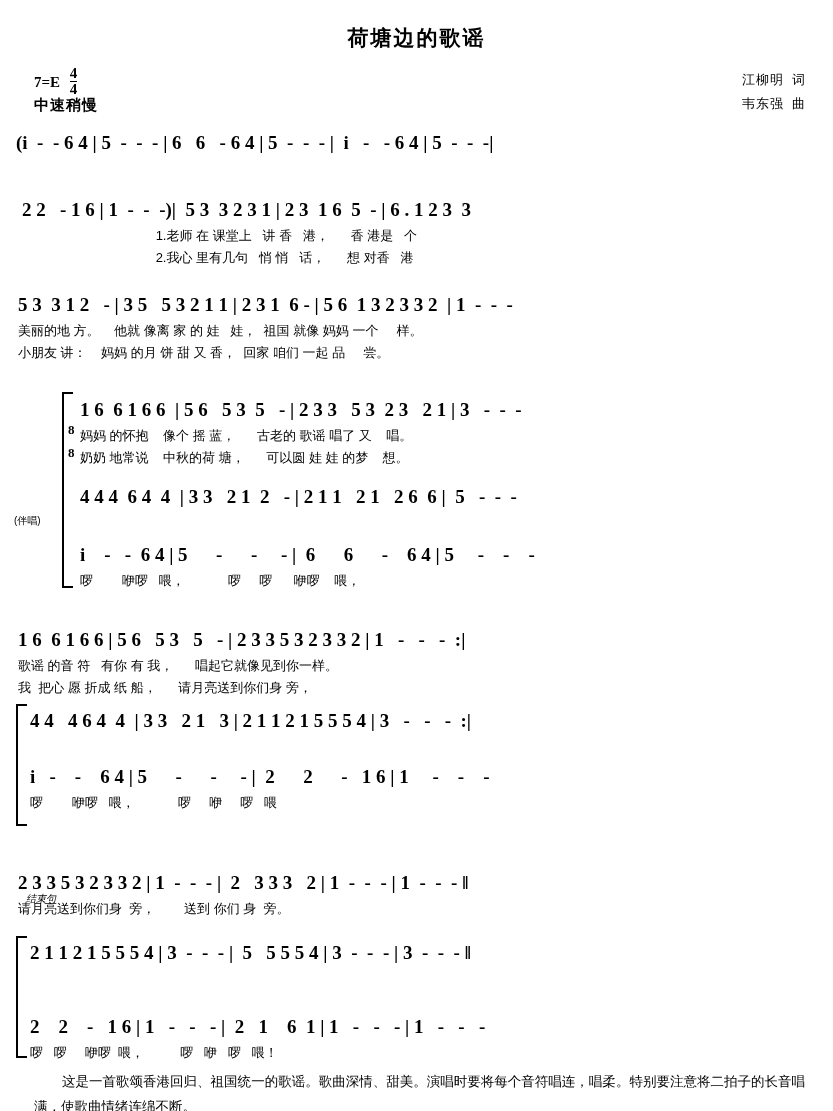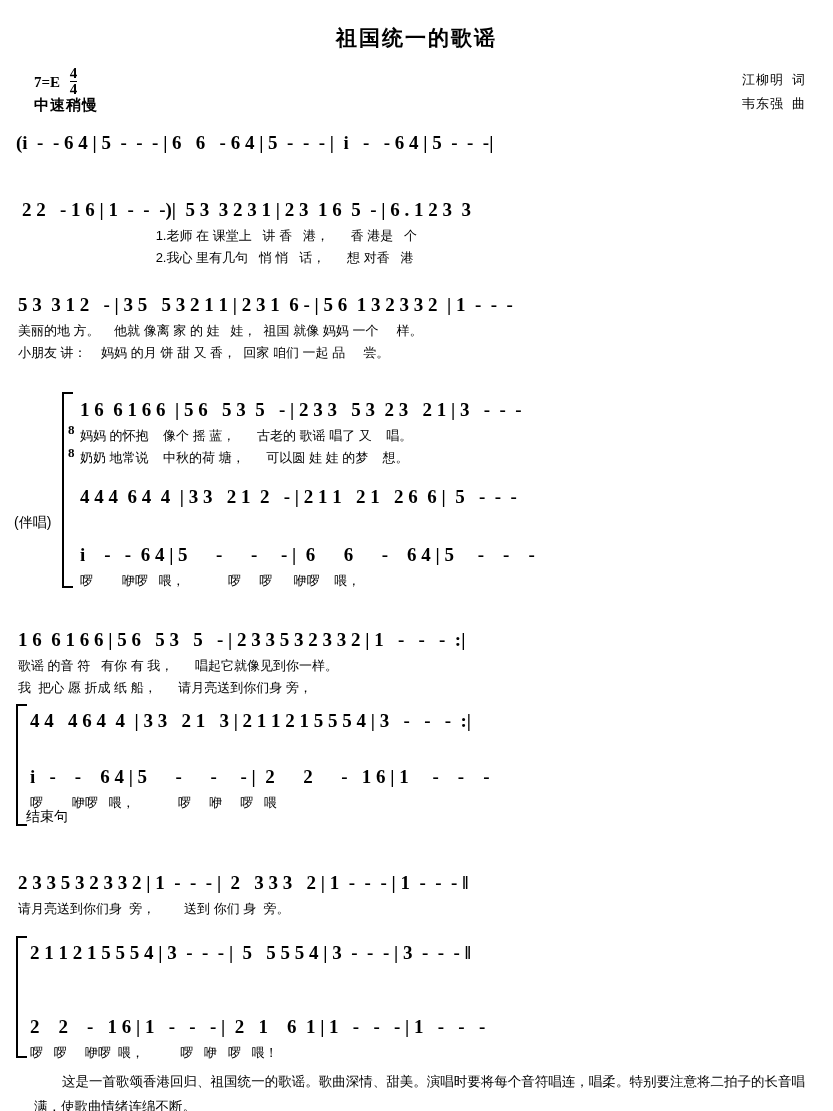--- a/index.html
+++ b/index.html
@@ -41,21 +41,21 @@
     white-space:pre;
     letter-spacing:0px;
   }
   .lyr{
     font-size:13px;
     white-space:pre;
     font-family:"Liberation Sans", sans-serif;
     letter-spacing:0px;
   }
 
-  .smalltag{font-size:14px;font-family:"Liberation Sans",sans-serif;}
+  .smalltag{font-size:10px;font-family:"Liberation Sans",sans-serif;}
 
   .brace{
     position:absolute;
     border-left:2.5px solid #000;
     border-top:2.5px solid #000;
     border-bottom:2.5px solid #000;
     width:9px;
   }
 
   .foot{
@@ -67,21 +67,21 @@
     font-family:"Liberation Sans", sans-serif;
     text-align:justify;
     text-indent:28px;
   }
 </style>
 </head>
 <body>
 
 <div class="sheet">
 
-  <div class="title">祖国统一的歌谣</div>
+  <div class="title">荷塘边的歌谣</div>
 
   <div class="keyblock">
     <span class="key">7=E</span>
     <span class="timesig">
       <span class="num">4</span>
       <span class="den">4</span>
     </span>
   </div>
   <div class="tempo">中速稍慢</div>
 
@@ -137,21 +137,21 @@
 
   <div class="brace" style="left:16px;top:680px;height:118px;"></div>
   <div class="staff" style="top:686px;left:30px;">
     <div class="mrow">4 4   4 6 4  4  | 3 3   2 1   3 | 2 1 1 2 1 5 5 5 4 | 3   -   -   -  :|</div>
   </div>
   <div class="staff" style="top:742px;left:30px;">
     <div class="mrow">i   -    -    6 4 | 5      -      -     - |  2      2      -   1 6 | 1     -    -    -</div>
     <div class="lyr" style="margin-top:6px;">啰        咿啰   喂，            啰     咿     啰   喂</div>
   </div>
 
-  <div style="position:absolute;left:26px;top:784px;" class="smalltag">结束句</div>
+  <div style="position:absolute;left:26px;top:868px;font-style:italic;" class="smalltag">结束句</div>
   <div class="staff" style="top:848px;left:18px;">
     <div class="mrow">2 3 3 5 3 2 3 3 2 | 1  -  -  - |  2   3 3 3   2 | 1  -  -  - | 1  -  -  - ‖</div>
     <div class="lyr" style="margin-top:6px;">请月亮送到你们身  旁，        送到 你们 身  旁。</div>
   </div>
 
   <div class="brace" style="left:16px;top:912px;height:118px;"></div>
   <div class="staff" style="top:918px;left:30px;">
     <div class="mrow">2 1 1 2 1 5 5 5 4 | 3  -  -  - |  5   5 5 5 4 | 3  -  -  - | 3  -  -  - ‖</div>
   </div>
   <div class="staff" style="top:992px;left:30px;">

